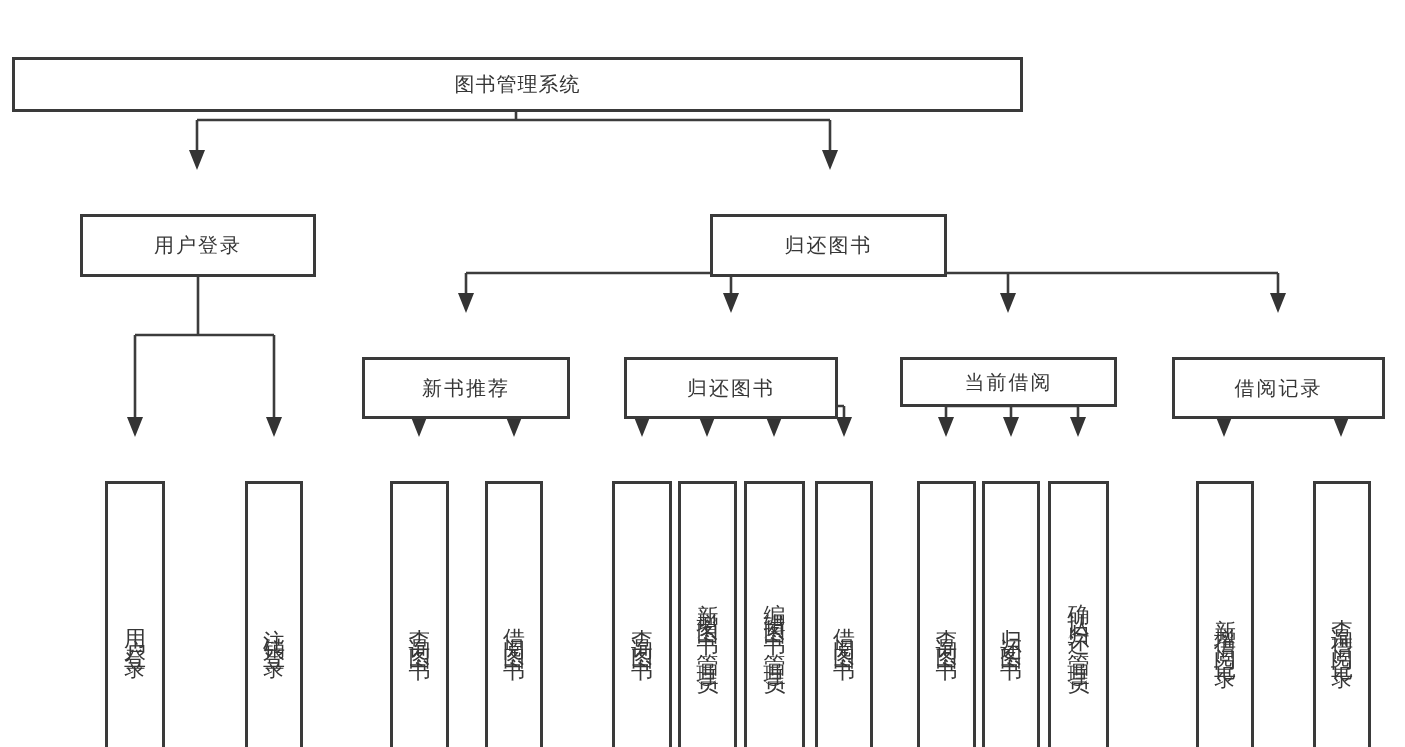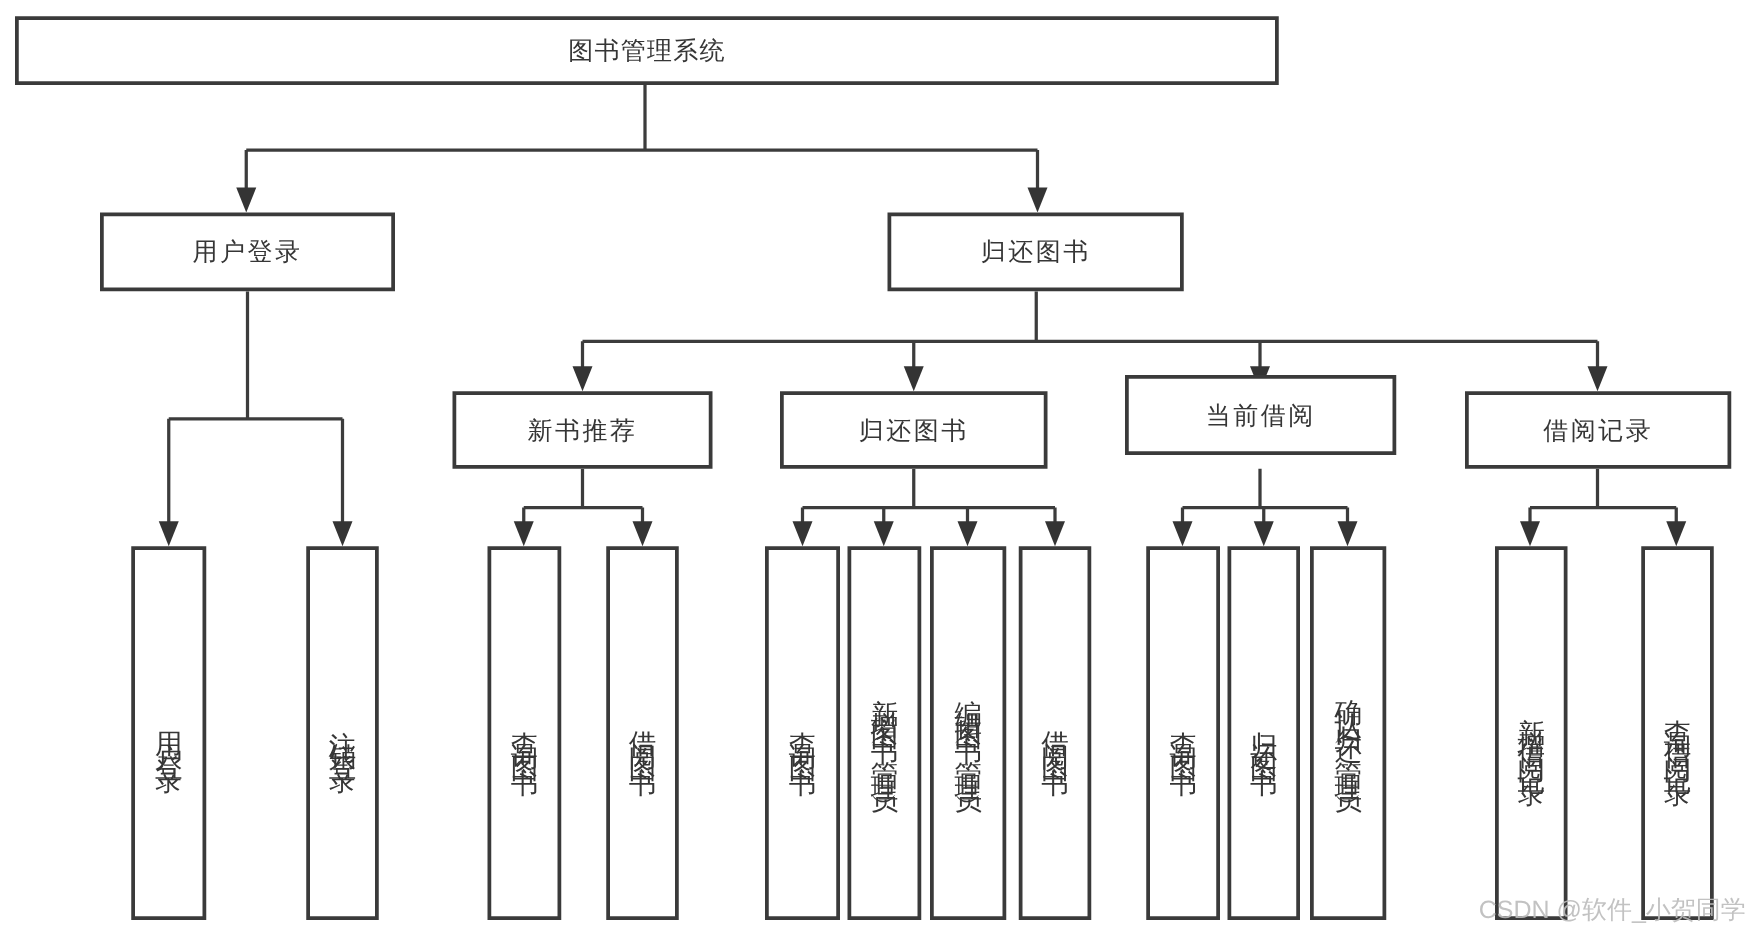--- a/index.html
+++ b/index.html
@@ -34,20 +34,21 @@
   }
   .node {
     position: absolute;
     box-sizing: border-box;
     border: 3px solid #3a3a3a;
     background: #ffffff;
     display: flex;
     align-items: center;
     justify-content: center;
     color: #363636;
+    margin-top: 44px;
   }
   .hnode {
     font-size: 20px;
     letter-spacing: 2px;
     white-space: nowrap;
   }
   .root {
     font-size: 20px;
     letter-spacing: 1px;
   }
@@ -137,21 +138,21 @@
     <path class="ah" d="M1333,417 L1349,417 L1341,437 Z"></path>
   </svg>
 
   <div class="node hnode root" style="left:12px; top:13px; width:1011px; height:55px;">图书管理系统</div>
 
   <div class="node hnode" style="left:80px; top:170px; width:236px; height:63px;">用户登录</div>
   <div class="node hnode" style="left:710px; top:170px; width:237px; height:63px;">归还图书</div>
 
   <div class="node hnode" style="left:362px; top:313px; width:208px; height:62px;font-family:Liberation Serif, serif;">新书推荐</div>
   <div class="node hnode" style="left:624px; top:313px; width:214px; height:62px;">归还图书</div>
-  <div class="node hnode" style="left:900px; top:300px; width:217px; height:64px;">当前借阅</div>
+  <div class="node hnode" style="left:900px; top:313px; width:217px; height:50px;">当前借阅</div>
   <div class="node hnode" style="left:1172px; top:313px; width:213px; height:62px;text-align:right;">借阅记录</div>
 
   <div class="node vnode" style="left:105px; top:437px; width:60px; height:299px;">
     <span class="vtext">用户登录</span>
   </div>
   <div class="node vnode" style="left:245px; top:437px; width:58px; height:299px;">
     <span class="vtext">注销登录</span>
   </div>
 
   <div class="node vnode" style="left:390px; top:437px; width:59px; height:299px;">
@@ -184,15 +185,14 @@
     <span class="vtext">确认归还（管理员）</span>
   </div>
 
   <div class="node vnode" style="left:1196px; top:437px; width:58px; height:299px;">
     <span class="vtext">新增借阅记录</span>
   </div>
   <div class="node vnode" style="left:1313px; top:437px; width:58px; height:299px;">
     <span class="vtext">查询借阅记录</span>
   </div>
 
-  <div class="watermark">CSDN @软件_小贺同学</div>
 
 </div>
 
 </body></html>

